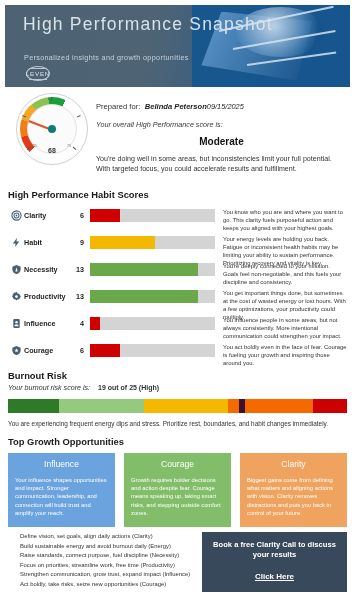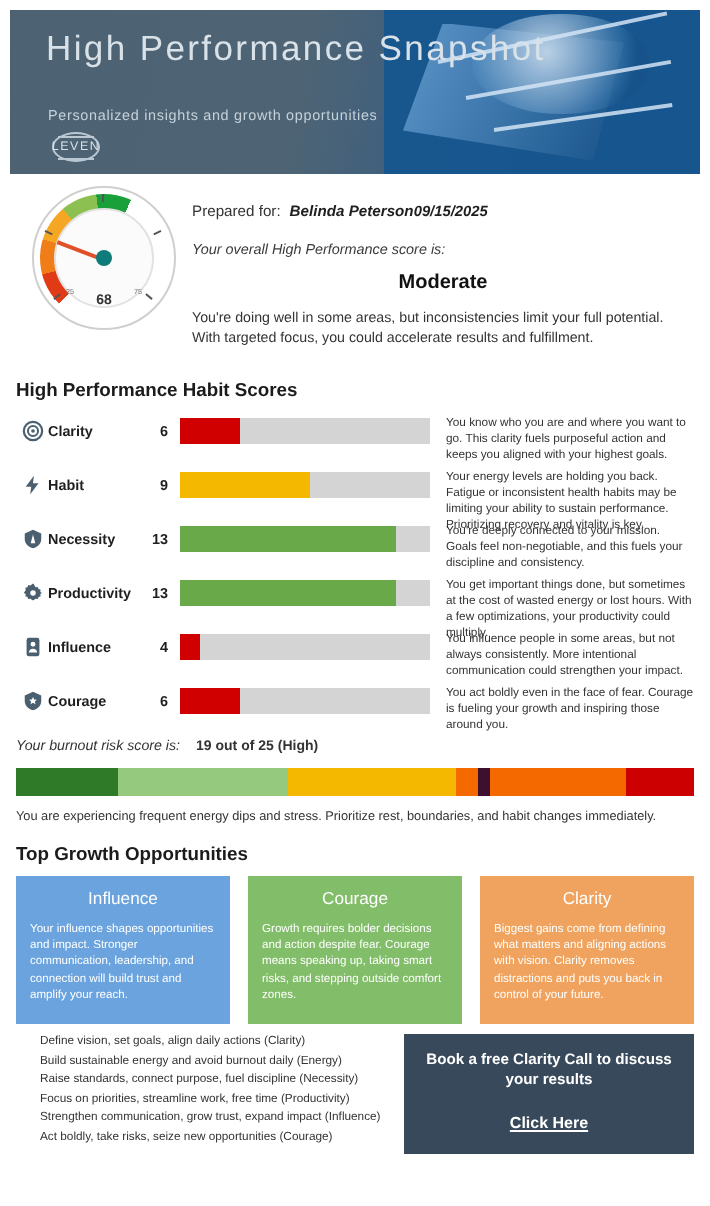--- a/index.html
+++ b/index.html
@@ -93,21 +93,21 @@
     position:absolute;left:0;top:54px;width:72px;text-align:center;
     font-size:7px;font-weight:700;color:#333;
   }
   .gauge-tick{position:absolute;width:1px;height:4px;background:#555;transform-origin:center 32px;left:35px;top:4px;}
   .gauge-mini{position:absolute;font-size:3.6px;color:#777;}
 
   .meta-right { position: absolute; left: 88px; top: 2px; right: 0; }
   .prep-line { display:flex; justify-content: flex-start; align-items:baseline; }
   .prep-label { font-size: 7.6px; color: #333; }
   .prep-name { font-size: 7.6px; font-weight: 700; font-style: italic; color:#1f1f1f; }
-  .prep-date { font-size: 7.4px; font-weight: 700; font-style: italic; color:#1f1f1f; }
+  .prep-date { font-size: 7.4px; font-weight: 400; font-style: italic; color:#1f1f1f; }
   .overall-lbl { font-size: 7.2px; font-style: italic; color:#3a3a3a; margin-top: 7px; }
   .overall-band { text-align:center; font-size: 10px; font-weight: 700; color:#111; margin-top: 7px; }
   .overall-desc { font-size: 7.1px; color:#333; line-height: 10px; margin-top: 7px; }
 
   
   .sec-h { font-size: 9.4px; font-weight: 700; color:#1b1b1b; margin: 16px 0 0 8px; }
 
   
   .habits { margin: 6px 8px 0 8px; }
   .habit {
@@ -280,20 +280,21 @@
         </div>
         <div class="h-name">Courage</div>
         <div class="h-score">6</div>
         <div class="h-bar">
           <div class="h-fill" style="width:24%;background:#d00000"></div>
         </div>
         <div class="h-desc">You act boldly even in the face of fear. Courage is fueling your growth and inspiring those around you.</div>
       </div>
     </div>
 
+  <div class="sec-h" style="margin-top:4px;">Burnout Risk</div>
   <div class="burn-sub">
     <span>Your burnout risk score is:</span><b>19 out of 25 (High)</b>
   </div>
   <div class="burn-bar" id="burn-bar">
       <div class="burn-seg" style="width: 15%; background: rgb(47, 122, 40);"></div>
       <div class="burn-seg" style="width: 25%; background: rgb(148, 201, 126);"></div>
       <div class="burn-seg" style="width: 25%; background: rgb(245, 184, 0);"></div>
       <div class="burn-seg" style="width: 25%; background: rgb(245, 106, 0);"></div>
       <div class="burn-seg" style="width: 10%; background: rgb(204, 0, 0);"></div>
       <div class="burn-marker" style="left: calc(69% - 3px);"></div>

